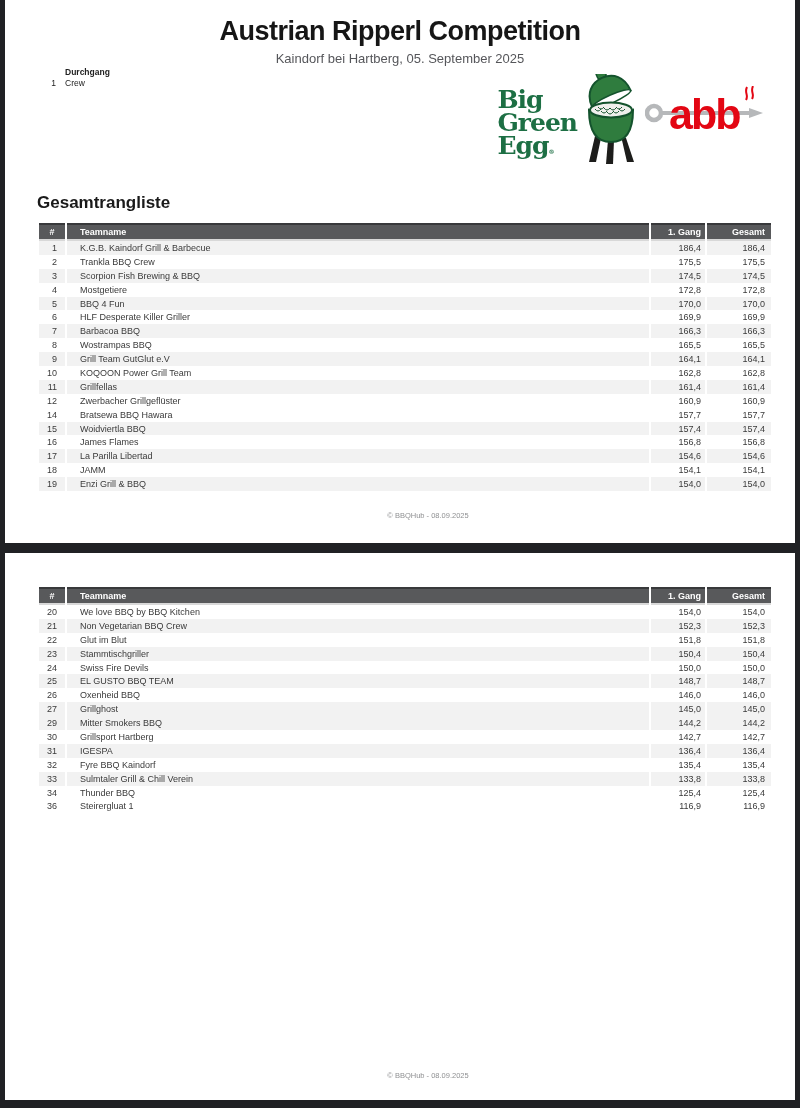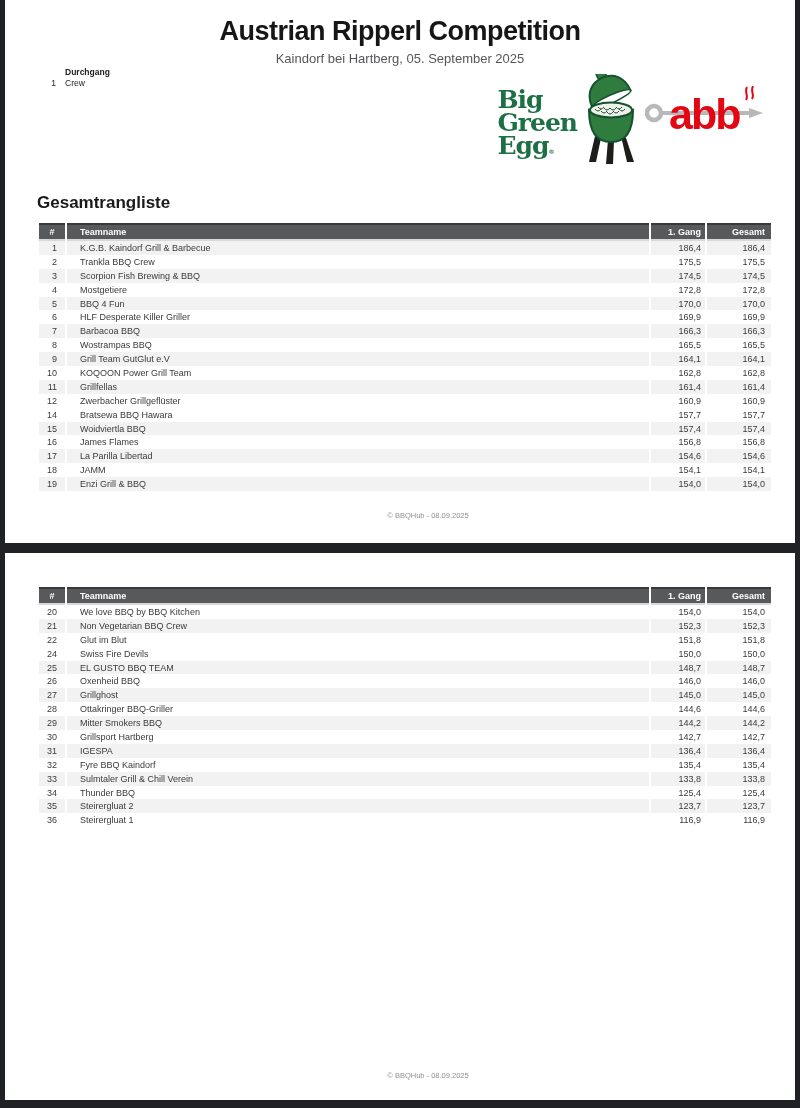--- a/index.html
+++ b/index.html
@@ -315,20 +315,26 @@
             <td class="col-team">Non Vegetarian BBQ Crew</td>
             <td class="col-gang">152,3</td>
             <td class="col-total">152,3</td>
           </tr>
           <tr>
             <td class="col-rank">22</td>
             <td class="col-team">Glut im Blut</td>
             <td class="col-gang">151,8</td>
             <td class="col-total">151,8</td>
           </tr>
+          <tr class="alt">
+            <td class="col-rank">23</td>
+            <td class="col-team">Stammtischgriller</td>
+            <td class="col-gang">150,4</td>
+            <td class="col-total">150,4</td>
+          </tr>
           <tr>
             <td class="col-rank">24</td>
             <td class="col-team">Swiss Fire Devils</td>
             <td class="col-gang">150,0</td>
             <td class="col-total">150,0</td>
           </tr>
           <tr class="alt">
             <td class="col-rank">25</td>
             <td class="col-team">EL GUSTO BBQ TEAM</td>
             <td class="col-gang">148,7</td>
@@ -339,26 +345,20 @@
             <td class="col-team">Oxenheid BBQ</td>
             <td class="col-gang">146,0</td>
             <td class="col-total">146,0</td>
           </tr>
           <tr class="alt">
             <td class="col-rank">27</td>
             <td class="col-team">Grillghost</td>
             <td class="col-gang">145,0</td>
             <td class="col-total">145,0</td>
           </tr>
-          <tr>
-            <td class="col-rank">28</td>
-            <td class="col-team">Ottakringer BBQ-Griller</td>
-            <td class="col-gang">144,6</td>
-            <td class="col-total">144,6</td>
-          </tr>
           <tr class="alt">
             <td class="col-rank">29</td>
             <td class="col-team">Mitter Smokers BBQ</td>
             <td class="col-gang">144,2</td>
             <td class="col-total">144,2</td>
           </tr>
           <tr>
             <td class="col-rank">30</td>
             <td class="col-team">Grillsport Hartberg</td>
             <td class="col-gang">142,7</td>
@@ -381,26 +381,20 @@
             <td class="col-team">Sulmtaler Grill &amp; Chill Verein</td>
             <td class="col-gang">133,8</td>
             <td class="col-total">133,8</td>
           </tr>
           <tr>
             <td class="col-rank">34</td>
             <td class="col-team">Thunder BBQ</td>
             <td class="col-gang">125,4</td>
             <td class="col-total">125,4</td>
           </tr>
-          <tr class="alt">
-            <td class="col-rank">35</td>
-            <td class="col-team">Steirergluat 2</td>
-            <td class="col-gang">123,7</td>
-            <td class="col-total">123,7</td>
-          </tr>
           <tr>
             <td class="col-rank">36</td>
             <td class="col-team">Steirergluat 1</td>
             <td class="col-gang">116,9</td>
             <td class="col-total">116,9</td>
           </tr>
         </tbody>
     </table>
 
     <div class="page-footer">© BBQHub - 08.09.2025</div>

